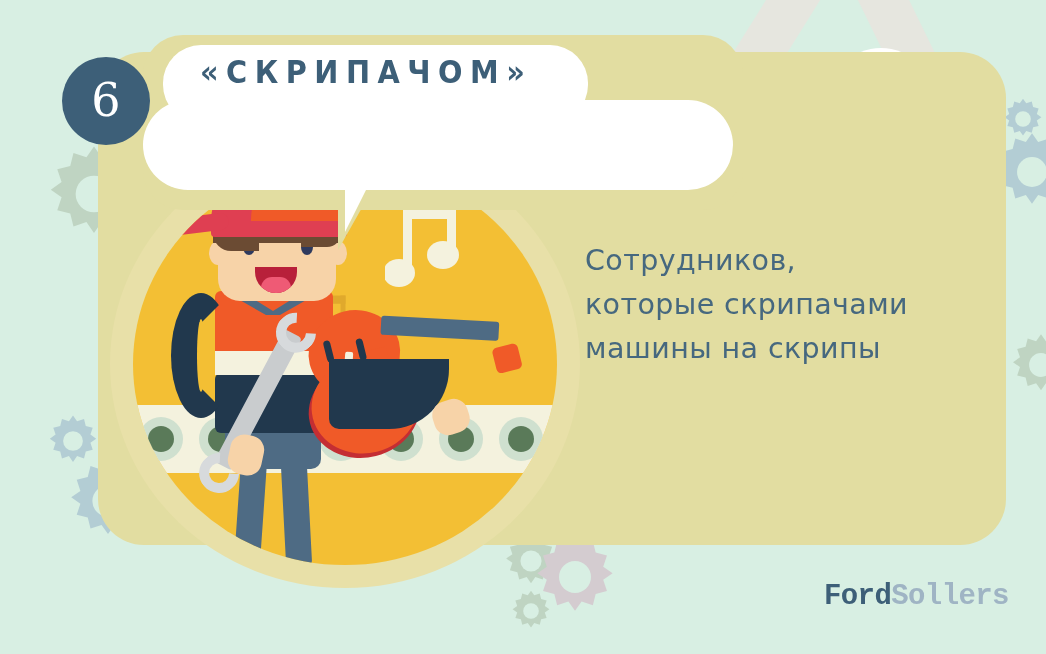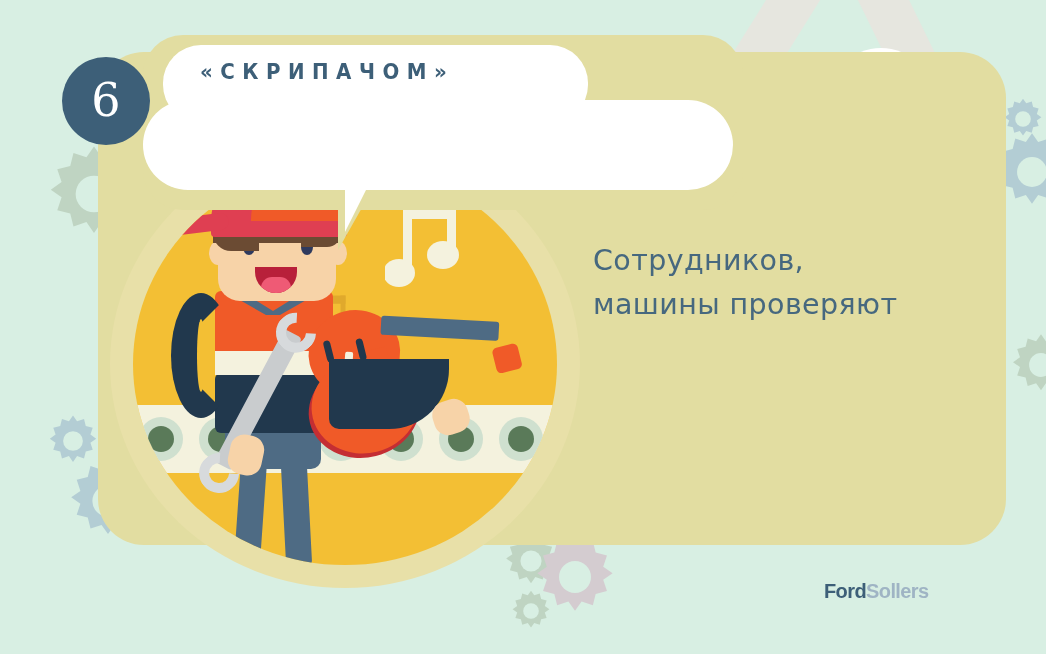--- a/index.html
+++ b/index.html
@@ -55,21 +55,21 @@
     border-bottom:74px solid transparent;
   }
 
   #title{
     position:absolute;left:178px;top:52px;width:560px;height:140px;
     color:#3d5f78;
     font-family:"DejaVu Sans Condensed","Liberation Sans", sans-serif;
     font-weight:bold;
   }
   #title .l1{
-    font-size:22px;letter-spacing:7.5px;line-height:40px;
+    font-size:32px;letter-spacing:7.5px;line-height:40px;
     padding-left:22px;display:block;white-space:nowrap;
   }
   #title .l2{
     font-size:33px;letter-spacing:7.5px;line-height:40px;
     padding-left:2px;display:block;white-space:nowrap;margin-top:13px;
   }
 
   
   #badge{
     position:absolute;left:62px;top:57px;width:88px;height:88px;
@@ -81,27 +81,27 @@
     font-family:"DejaVu Serif", serif;line-height:1;margin-top:-3px;
   }
 
   
   #body-copy{
     position:absolute;left:585px;top:239px;width:400px;
     color:#46687f;font-size:28.5px;line-height:44px;
     font-family:"DejaVu Sans","Liberation Sans", sans-serif;
     letter-spacing:0.4px;
   }
-  #body-copy div{white-space:nowrap;margin-left:8px;}
+  #body-copy div{white-space:nowrap;}
 
   
   #logo{
     position:absolute;left:824px;top:580px;
-    font-size:20px;font-weight:bold;letter-spacing:-0.6px;
-    font-family:Liberation Sans, sans-serif;
+    font-size:29px;font-weight:bold;letter-spacing:-0.6px;
+    font-family:Liberation Mono, monospace;
   }
   #logo .ford{color:#3d5f78;}
   #logo .sollers{color:#9fb4c4;}
 
   
   .ill{position:absolute;}
 
   
   #belt{position:absolute;left:0;top:242px;width:424px;height:68px;background:#f4f2de;}
   .roller{position:absolute;width:44px;height:44px;border-radius:50%;background:#cfe0cf;top:12px;}
@@ -357,20 +357,21 @@
   <div id="title">
     <span class="l1">«СКРИПАЧОМ»</span>
   </div>
 
   <div id="badge">
     <span>6</span>
   </div>
 
   <div id="body-copy">
     <div>Сотрудников,</div>
-    <div>машины проверяют</div>
+    <div>которые скрипачами</div>
+    <div>машины на скрипы</div>
   </div>
 
   <div id="logo">
     <span class="ford">Ford</span><span class="sollers">Sollers</span>
   </div>
 
 </div>
 
 </body></html>

